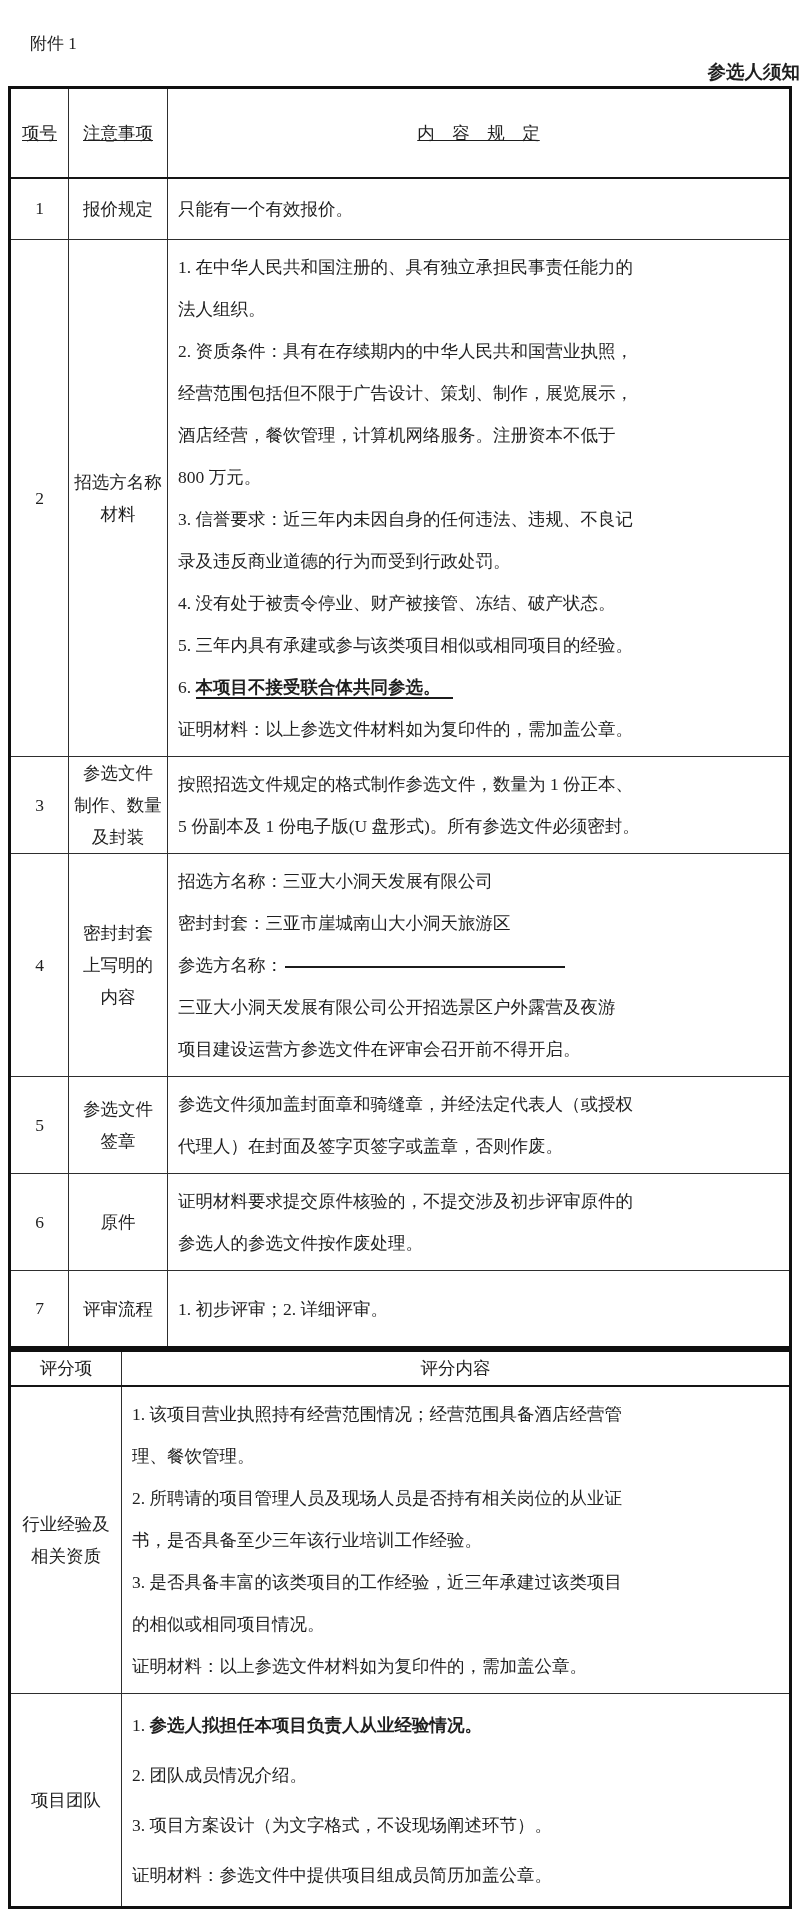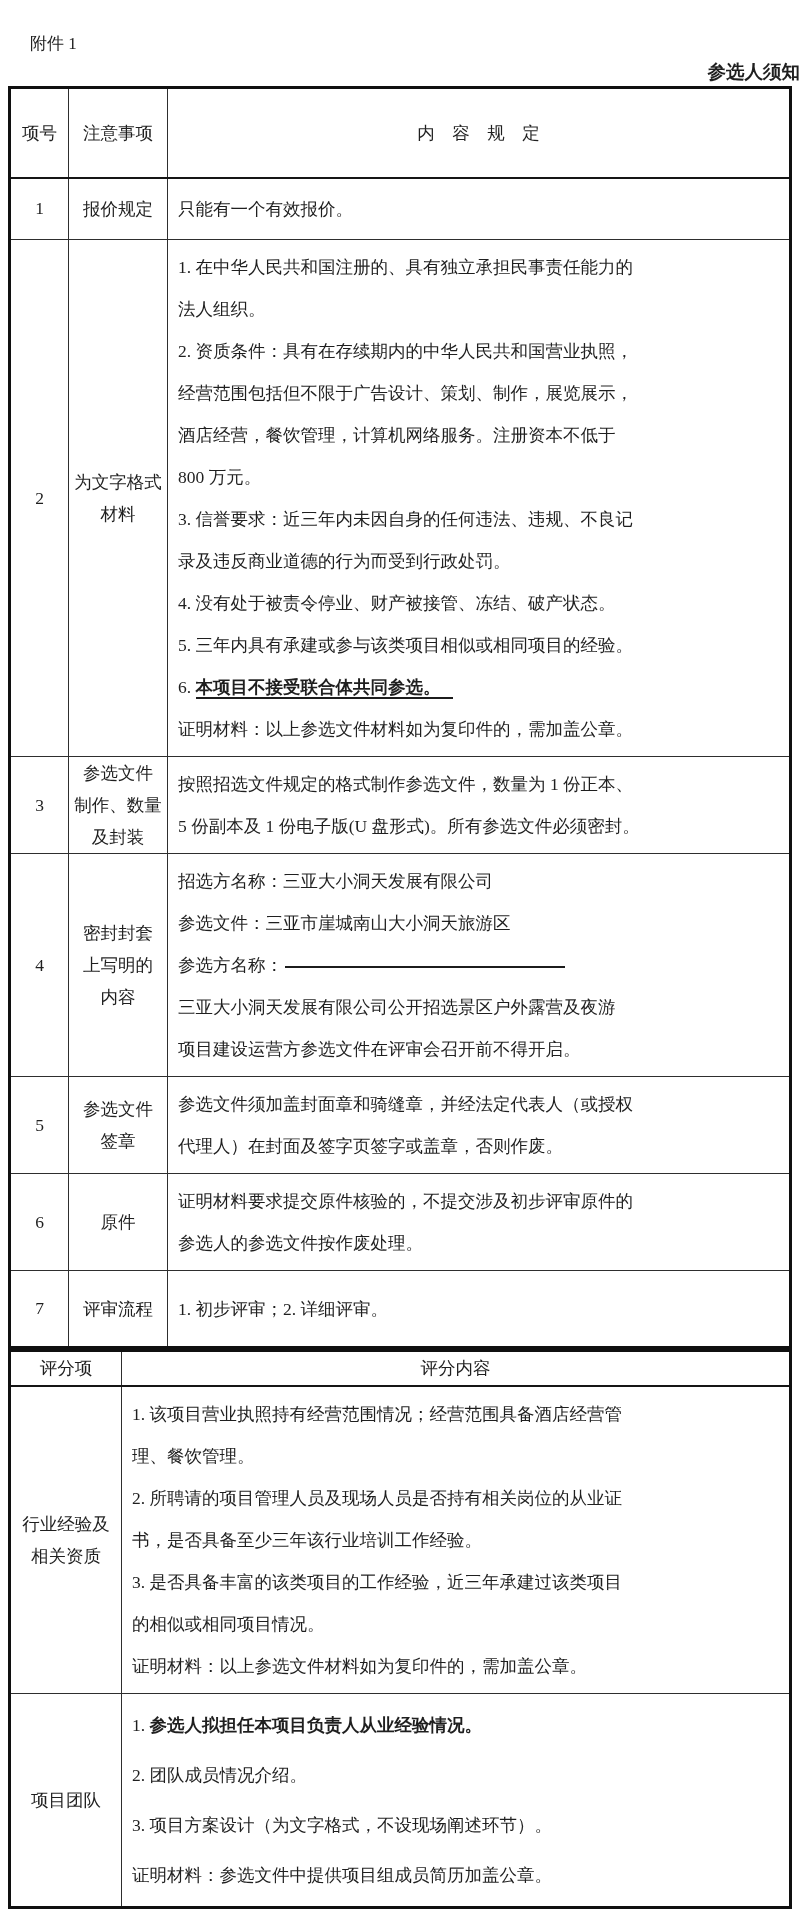--- a/index.html
+++ b/index.html
@@ -22,21 +22,21 @@
     width:784px;margin-left:8px;
     border:3px solid #101010;
   }
   td{
     border:1.5px solid #2e2e2e;
     vertical-align:middle;
     font-size:17.5px;
     padding:0;
   }
   .hcell{text-align:center;border-bottom:2.5px solid #151515;}
-  #table1 thead tr{height:90px;}
+  #table1 thead tr{height:90px;text-decoration:underline;}
   #table2 thead tr{height:35px;}
   #table1 .c0{width:57px;}
   #table1 .c1{width:98px;}
   #table2 .c0{width:110px;}
   #table1 tbody tr:nth-child(1){height:62px;}
   #table1 tbody tr:nth-child(2){height:517px;}
   #table1 tbody tr:nth-child(3){height:89px;}
   #table1 tbody tr:nth-child(4){height:215px;}
   #table1 tbody tr:nth-child(5){height:86px;}
   #table1 tbody tr:nth-child(6){height:77px;}
@@ -77,21 +77,21 @@
           <td class="item">
             <div class="iline">报价规定</div>
           </td>
           <td class="content">
             <div class="line"><span>只能有一个有效报价。</span></div>
           </td>
         </tr>
         <tr>
           <td class="no">2</td>
           <td class="item">
-            <div class="iline">为文字格式</div>
+            <div class="iline">招选方名称</div>
             <div class="iline">材料</div>
           </td>
           <td class="content">
             <div class="line"><span>1. 在中华人民共和国注册的、具有独立承担民事责任能力的</span></div>
             <div class="line"><span>法人组织。</span></div>
             <div class="line"><span>2. 资质条件：具有在存续期内的中华人民共和国营业执照，</span></div>
             <div class="line"><span>经营范围包括但不限于广告设计、策划、制作，展览展示，</span></div>
             <div class="line"><span>酒店经营，餐饮管理，计算机网络服务。注册资本不低于</span></div>
             <div class="line"><span>800 万元。</span></div>
             <div class="line"><span>3. 信誉要求：近三年内未因自身的任何违法、违规、不良记</span></div>
@@ -116,21 +116,21 @@
         </tr>
         <tr>
           <td class="no">4</td>
           <td class="item">
             <div class="iline">密封封套</div>
             <div class="iline">上写明的</div>
             <div class="iline">内容</div>
           </td>
           <td class="content">
             <div class="line"><span>招选方名称：三亚大小洞天发展有限公司</span></div>
-            <div class="line"><span>参选文件：三亚市崖城南山大小洞天旅游区</span></div>
+            <div class="line"><span>密封封套：三亚市崖城南山大小洞天旅游区</span></div>
             <div class="line"><span>参选方名称：</span><span class="blank"></span></div>
             <div class="line"><span>三亚大小洞天发展有限公司公开招选景区户外露营及夜游</span></div>
             <div class="line"><span>项目建设运营方参选文件在评审会召开前不得开启。</span></div>
           </td>
         </tr>
         <tr>
           <td class="no">5</td>
           <td class="item">
             <div class="iline">参选文件</div>
             <div class="iline">签章</div>

